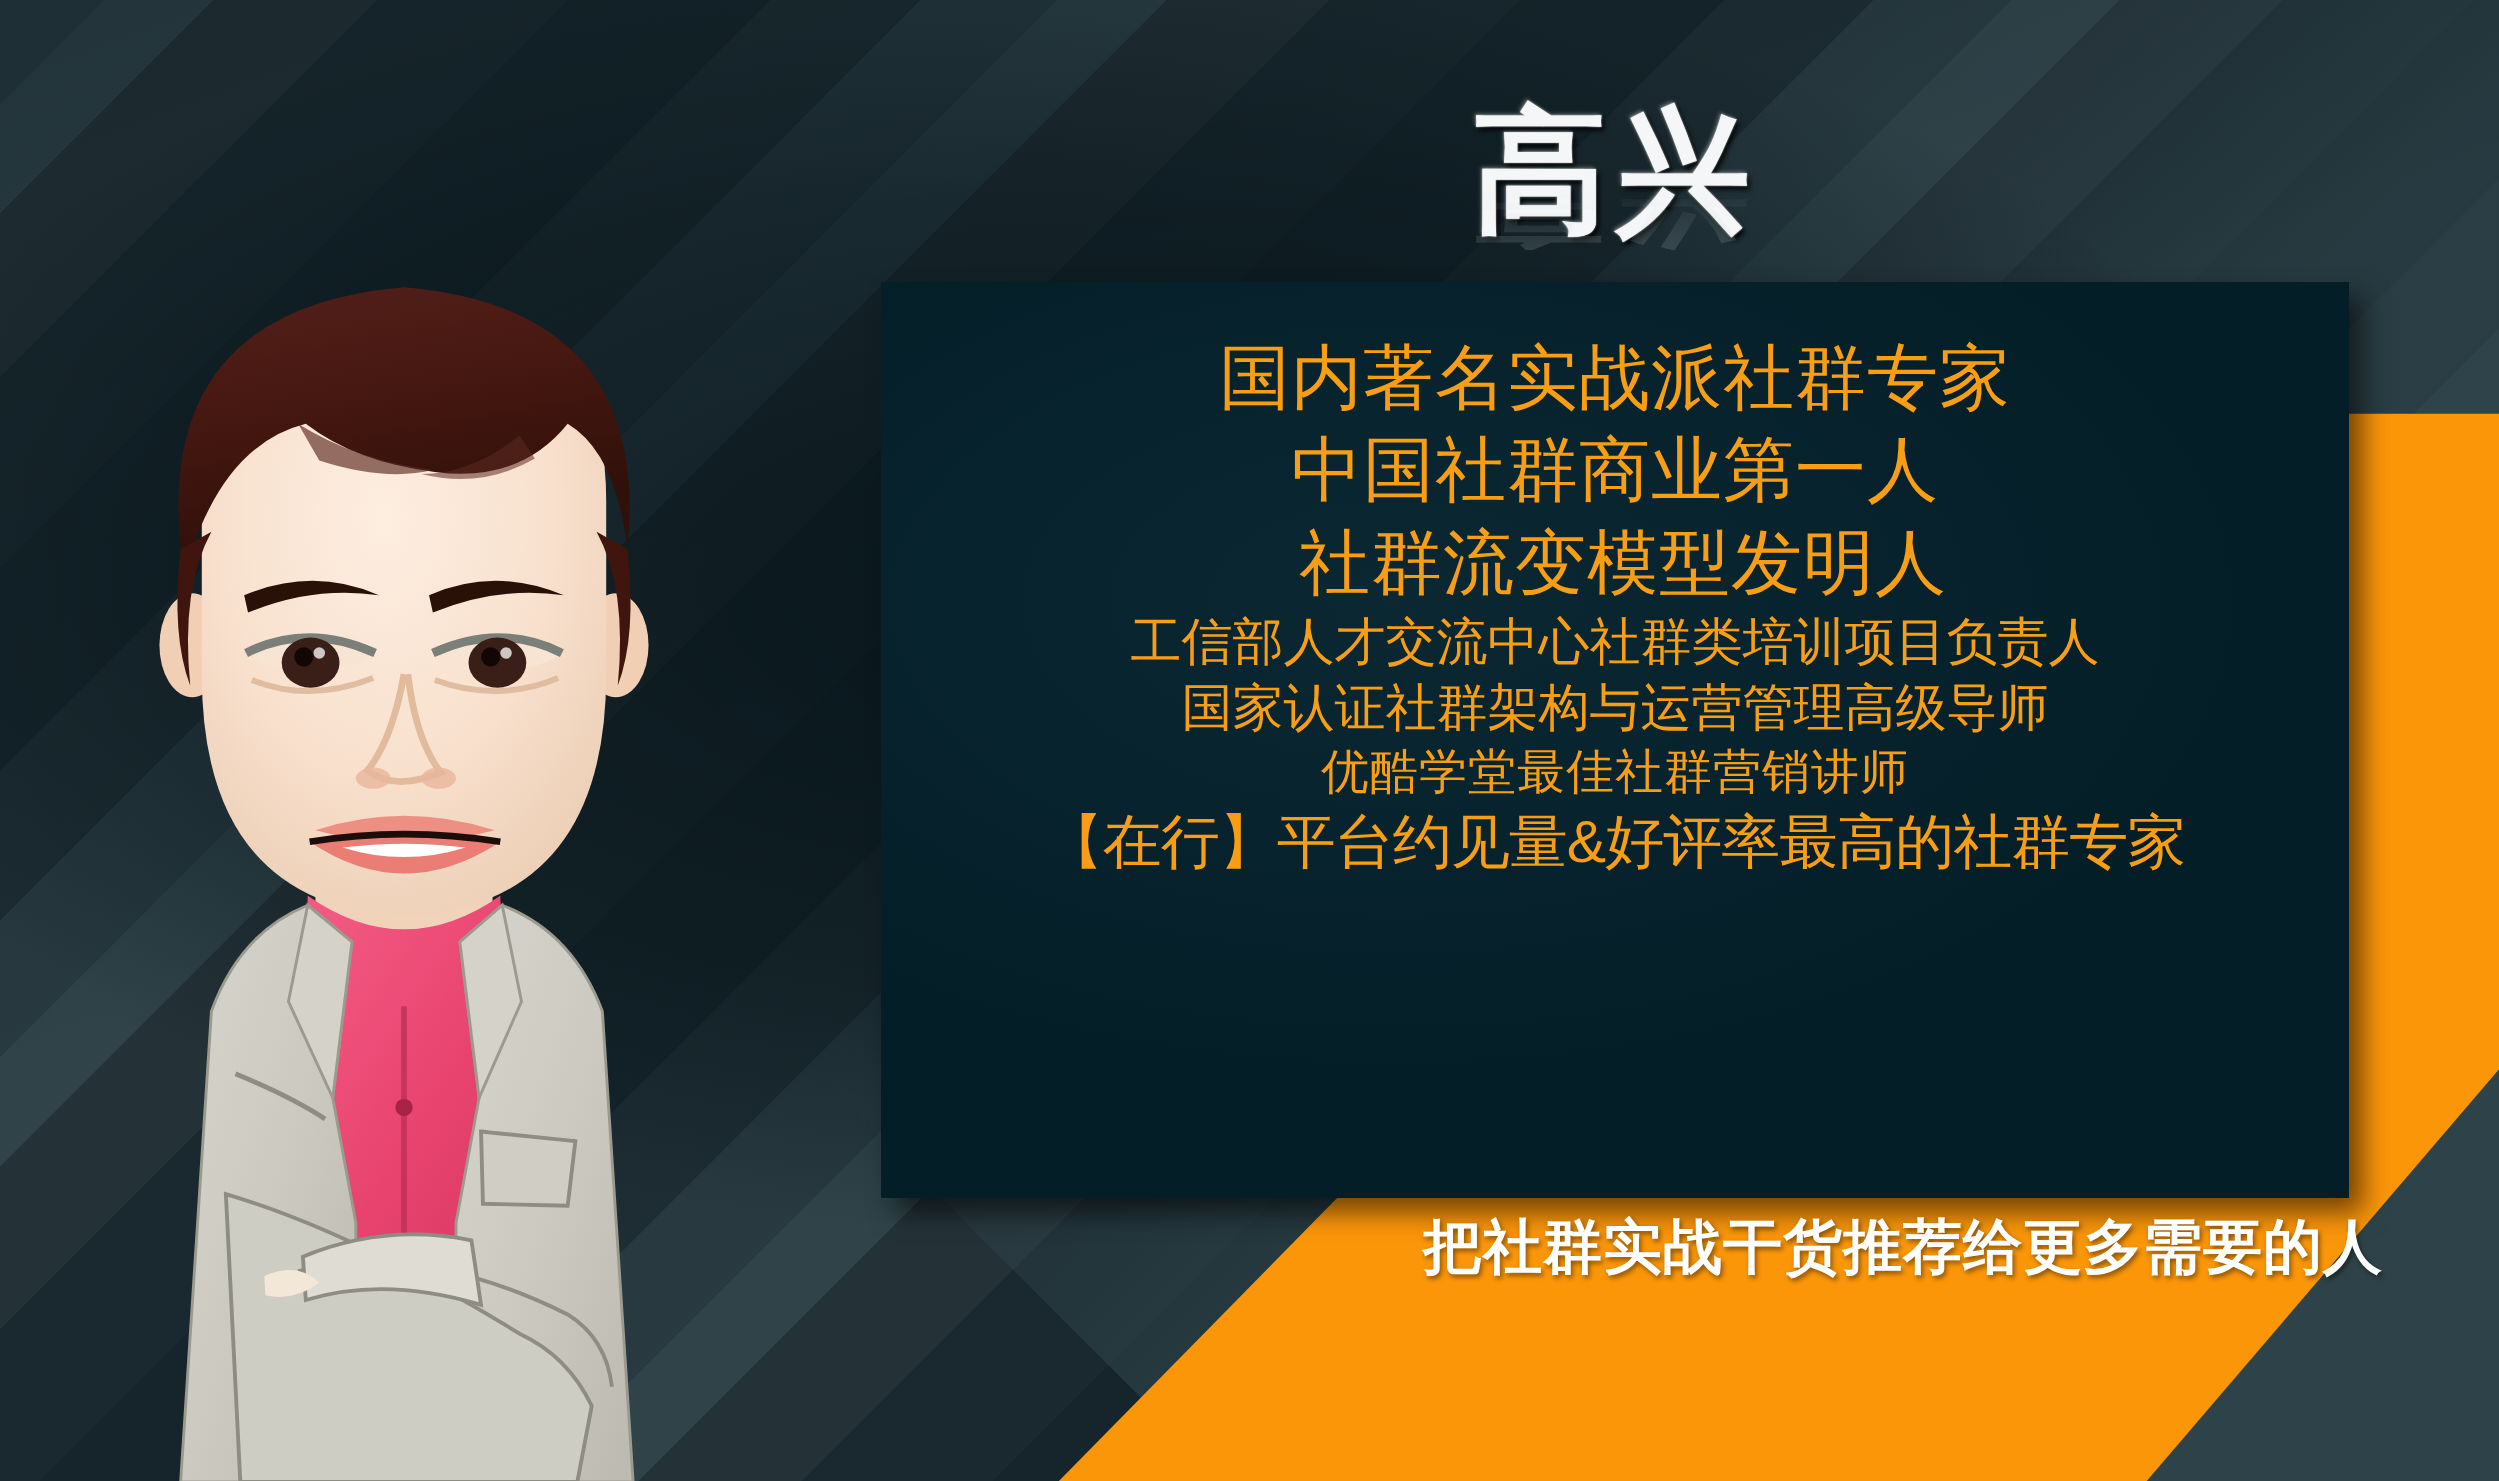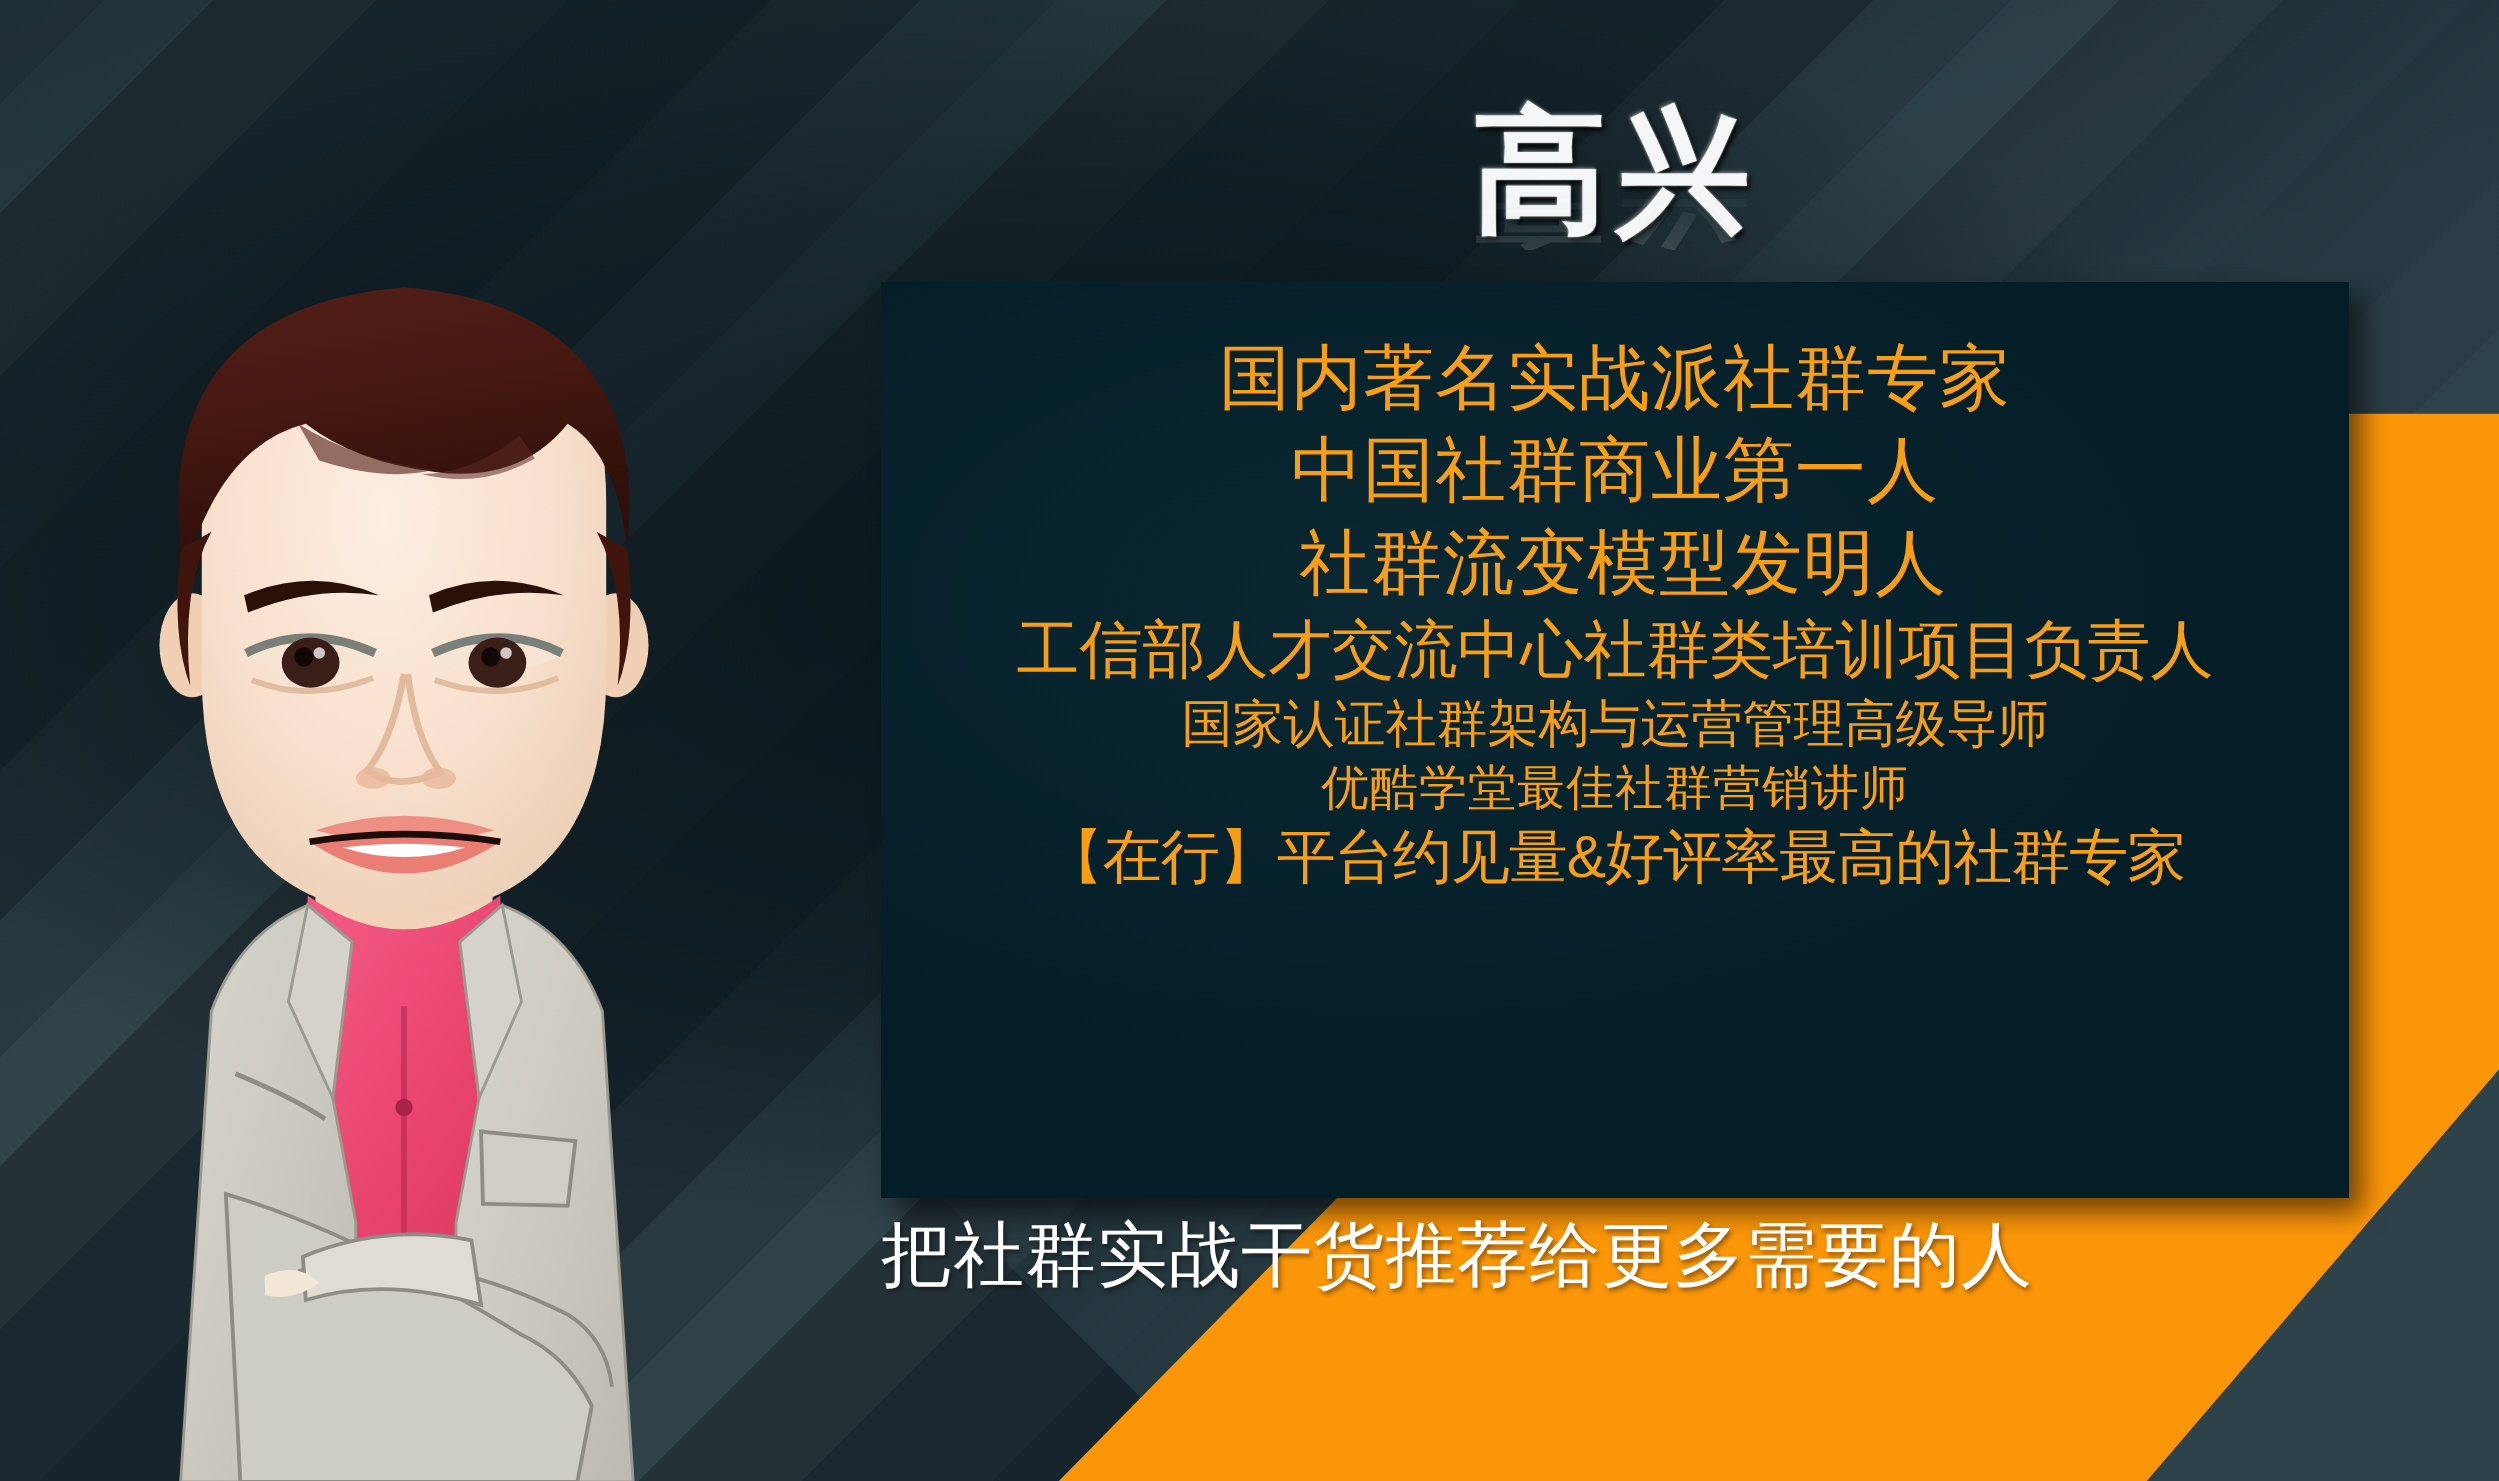--- a/index.html
+++ b/index.html
@@ -136,36 +136,36 @@
   .cred-line {
     color: #f89e14;
     font-weight: normal;
     line-height: 1.30;
     letter-spacing: 1px;
     white-space: nowrap;
   }
   .cred-s1 { font-size: 71px; }
   .cred-s2 { font-size: 71px; }
   .cred-s3 { font-size: 71px; padding-left: 16px; }
-  .cred-s4 { font-size: 63px; letter-spacing: 0px; }
+  .cred-s4 { font-size: 51px; letter-spacing: 0px; }
   .cred-s5 { font-size: 51px; letter-spacing: 0px; }
   .cred-s6 { font-size: 48px; }
   .cred-s7 { font-size: 59px; letter-spacing: -1px; }
 
   
   .tagline {
     position: absolute;
     left: 881px;
     top: 1208px;
     width: 1502px;
     z-index: 8;
-    text-align: left;
+    text-align: right;
     color: #ffffff;
-    font-size: 71px;
-    font-weight: normal;
+    font-size: 59px;
+    font-weight: bold;
     letter-spacing: 1px;
     white-space: nowrap;
     text-shadow: 1.9px 2.9px 5.8px rgba(0,0,0,0.45);
   }
 
   
   .avatar {
     position: absolute;
     left: 67px;
     top: 135px;

